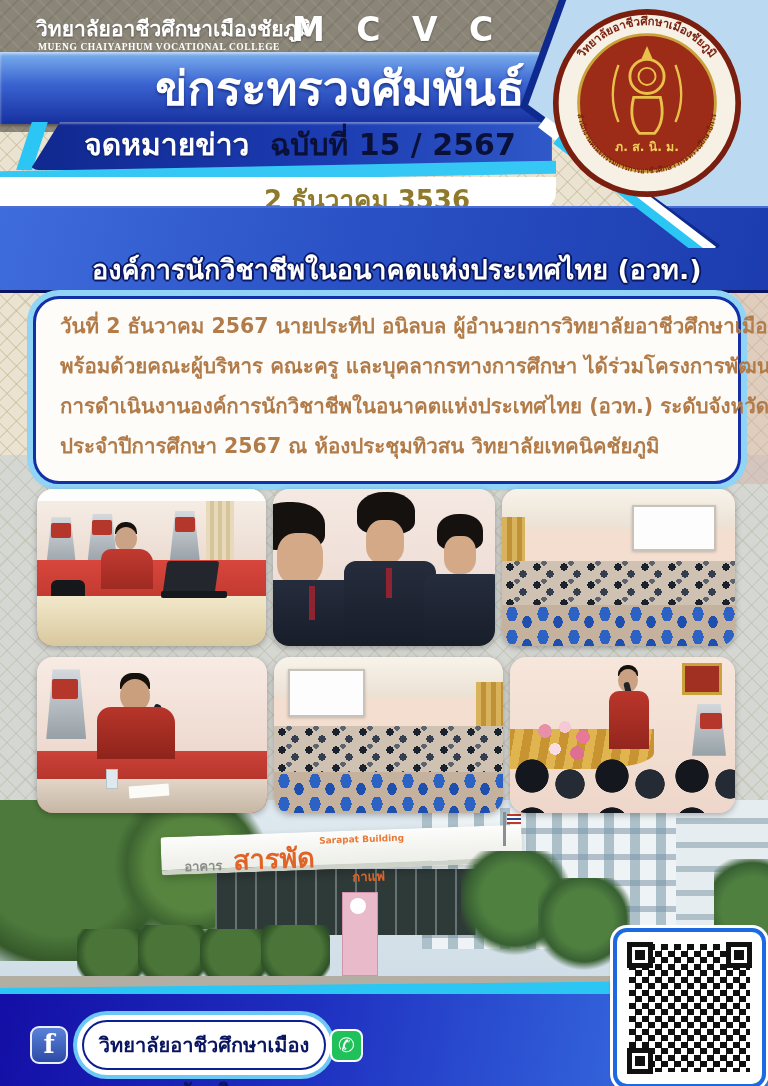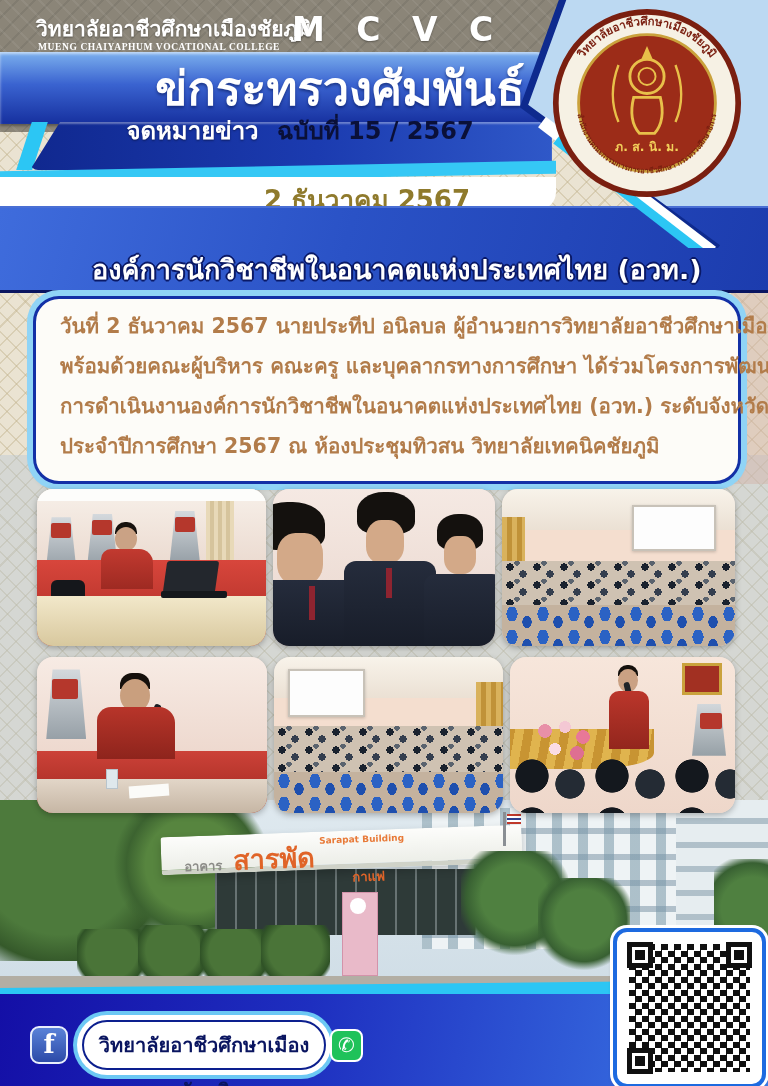--- a/index.html
+++ b/index.html
@@ -22,21 +22,21 @@
   .banner1{left:0;top:52px;width:550px;height:72px;border-radius:0 14px 14px 0;
     background:linear-gradient(180deg,#7cb0ee 0%,#3a63d0 45%,#16309f 100%);
     box-shadow:inset 0 2px 3px rgba(255,255,255,.55),0 2px 3px rgba(0,0,0,.35);}
   .banner1-text{left:130px;top:54px;width:420px;height:70px;color:#fff;font-size:47px;font-weight:bold;
     line-height:70px;text-align:center;text-shadow:0 2px 3px rgba(6,20,80,.55);}
   .band2{left:30px;top:122px;width:522px;height:48px;border-radius:8px;
     background:linear-gradient(90deg,#10288f 0%,#1b3bb0 55%,#2f58c8 100%);
     clip-path:polygon(30px 0,100% 0,100% 100%,0 100%);
     box-shadow:inset 0 2px 2px rgba(255,255,255,.35);}
   .band2-edge{left:24px;top:122px;width:16px;height:48px;background:#2cc6f4;transform:skewX(-18deg);}
-  .band2-text{left:60px;top:110px;width:480px;height:42px;text-align:center;font-size:24px;font-weight:bold;line-height:42px;}
+  .band2-text{left:60px;top:124px;width:480px;height:42px;text-align:center;font-size:30px;font-weight:bold;line-height:42px;}
   .band2-label{color:#ffffff;text-shadow:0 1px 2px rgba(0,0,20,.5);}
   .band2-issue{color:#0a1038;margin-left:10px;}
   .cyan-stripe{left:0;top:166px;width:556px;height:13px;background:#35c8f5;transform:skewY(-1.1deg);}
   .white-band{left:0;top:177px;width:556px;height:33px;background:#ffffff;border-radius:0 0 18px 0;}
   .date-text{left:0;top:179px;width:470px;text-align:right;font-size:26px;font-weight:bold;color:#8f7a2c;}
   
   .banner3{left:0;top:206px;width:768px;height:82px;
     background:linear-gradient(105deg,#3f6cdc 0%,#2a52c6 45%,#1c3cae 100%);
     border-top:2px solid #4a6fd4;border-bottom:3px solid #0a1560;}
   .outline-w{color:#fff;font-weight:bold;
@@ -198,21 +198,21 @@
 
   <div class="abs band2-edge"></div>
   <div class="abs band2"></div>
   <div class="abs band2-text">
     <span class="band2-label">จดหมายข่าว</span>
     <span class="band2-issue">ฉบับที่ 15 / 2567</span>
   </div>
 
   <div class="abs cyan-stripe"></div>
   <div class="abs white-band"></div>
-  <div class="abs date-text">2 ธันวาคม 2567</div>
+  <div class="abs date-text">2 ธันวาคม 3536</div>
 
   <div class="abs banner3"></div>
   <div class="abs b3-line2 outline-w">องค์การนักวิชาชีพในอนาคตแห่งประเทศไทย (อวท.)</div>
 
   <svg class="abs hdr-right" viewBox="0 0 268 248">
     <polygon points="64,0 268,0 268,206 152,206 22,106" fill="#bcd9f2"></polygon>
     <polyline points="64,-4 24,106 218,248" fill="none" stroke="#0e2a8e" stroke-width="7"></polyline>
     <polyline points="42,122 212,252" fill="none" stroke="#ffffff" stroke-width="13"></polyline>
     <polyline points="56,140 206,256" fill="none" stroke="#2cc6f4" stroke-width="9"></polyline>
   </svg>

